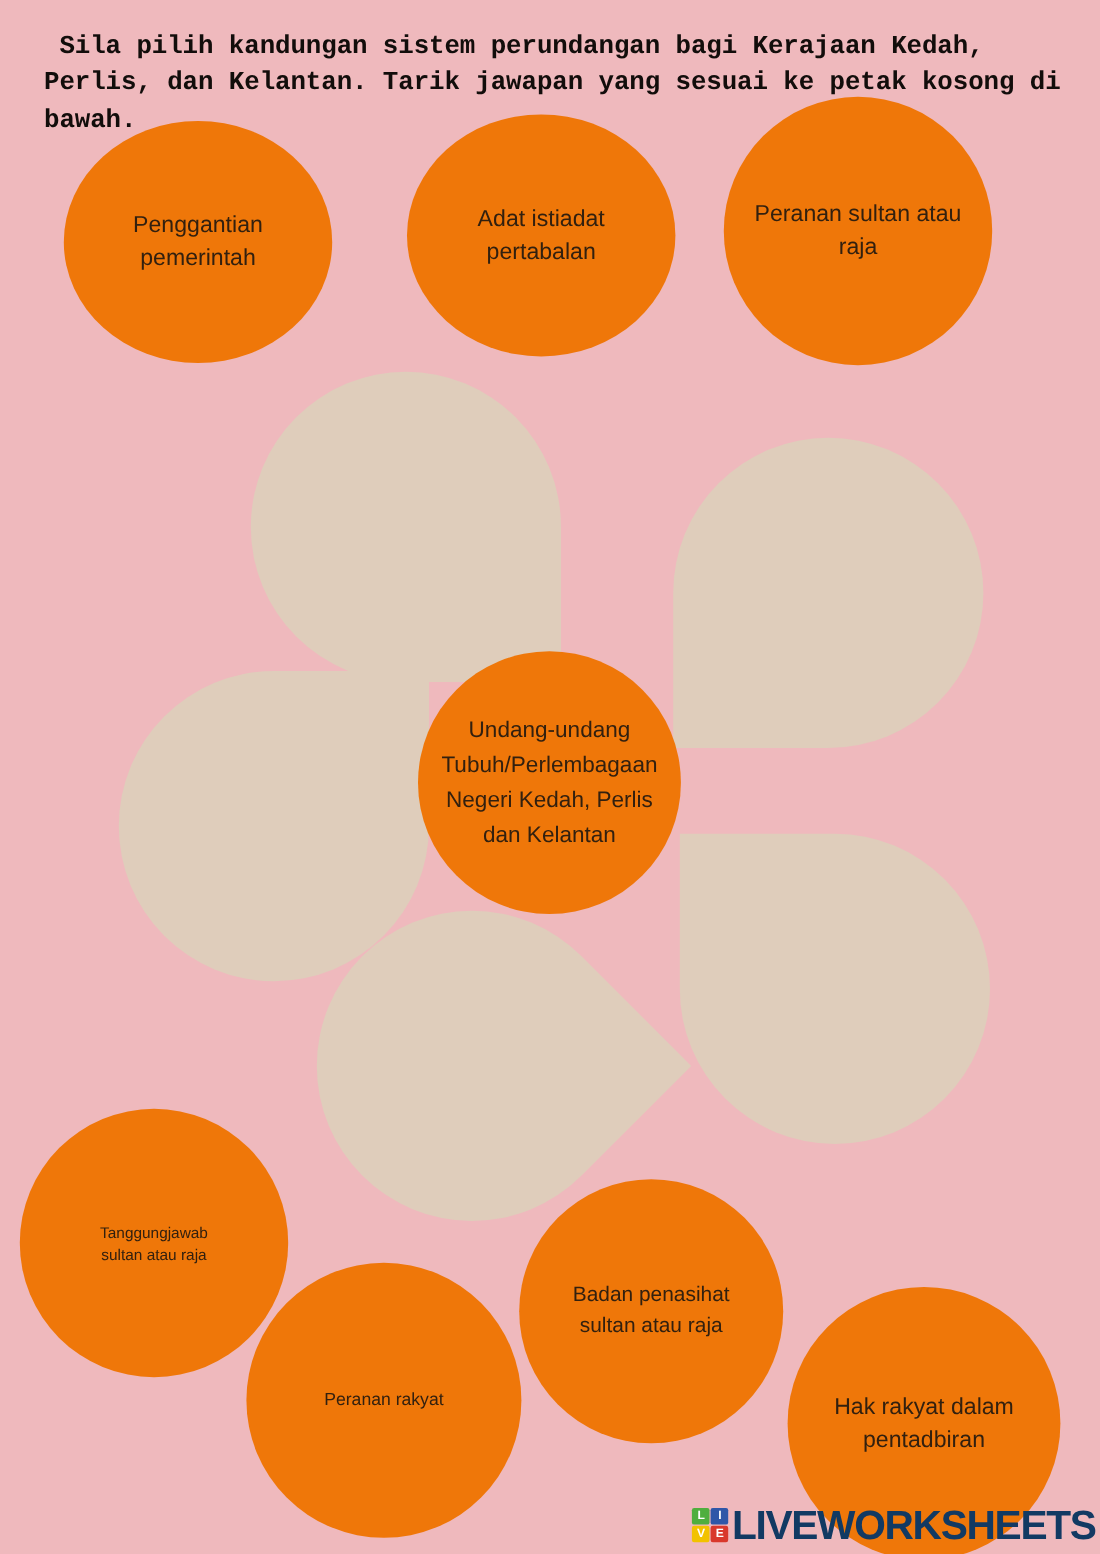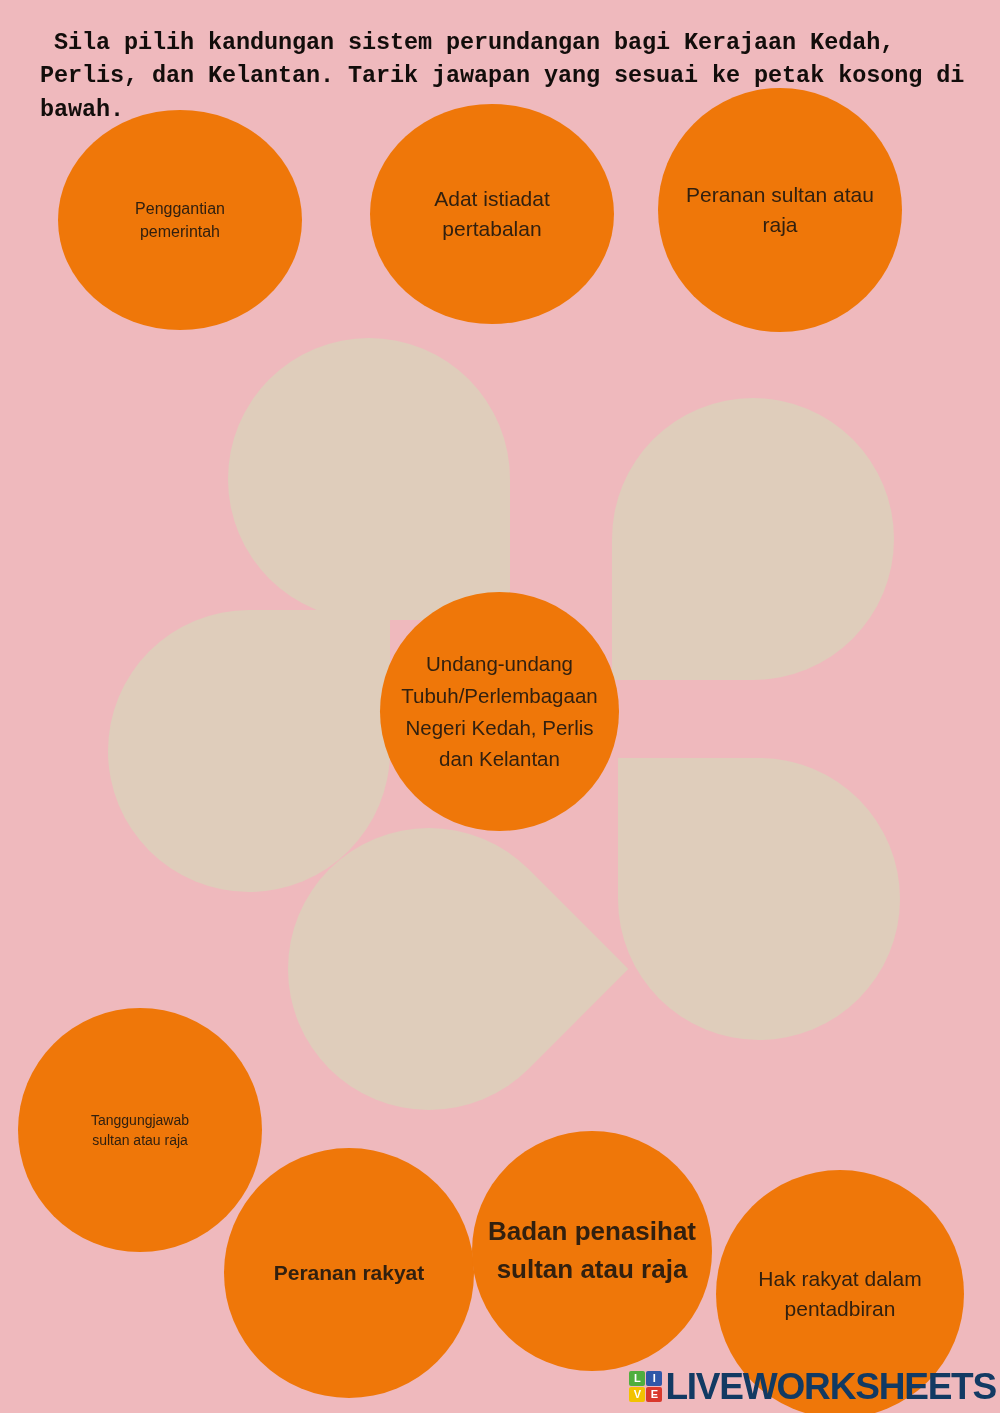--- a/index.html
+++ b/index.html
@@ -137,35 +137,35 @@
     line-height: 1;
   }
 </style>
 </head>
 <body>
 
 <div class="worksheet">
 
   <div class="instruction">Sila pilih kandungan sistem perundangan bagi Kerajaan Kedah, Perlis, dan Kelantan. Tarik jawapan yang sesuai ke petak kosong di bawah.</div>
 
-  <div class="bubble" style="left:58px; top:110px; width:244px; height:220px; font-size:16px;">Penggantian
+  <div class="bubble" style="left:58px; top:110px; width:244px; height:220px; font-size:21px;">Penggantian
 pemerintah</div>
 
   <div class="bubble" style="left:370px; top:104px; width:244px; height:220px; font-size:21px;">Adat istiadat
 pertabalan</div>
 
   <div class="bubble" style="left:658px; top:88px; width:244px; height:244px; font-size:21px;">Peranan sultan atau
 raja</div>
 
   <div class="bubble" style="left:18px; top:1008px; width:244px; height:244px; font-size:14px;">Tanggungjawab
 sultan atau raja</div>
 
-  <div class="bubble" style="left:224px; top:1148px; width:250px; height:250px; font-size:21px;font-weight:bold;">Peranan rakyat</div>
+  <div class="bubble" style="left:224px; top:1148px; width:250px; height:250px; font-size:16px;">Peranan rakyat</div>
 
-  <div class="bubble" style="left:472px; top:1131px; width:240px; height:240px; font-size:26px;font-weight:bold;">Badan penasihat
+  <div class="bubble" style="left:472px; top:1072px; width:240px; height:240px; font-size:19px;">Badan penasihat
 sultan atau raja</div>
 
   <div class="bubble" style="left:716px; top:1170px; width:248px; height:248px; font-size:21px;">Hak rakyat dalam
 pentadbiran</div>
 
   <div class="flower">
     <div class="petal p1"></div>
     <div class="petal p2"></div>
     <div class="petal p3"></div>
     <div class="petal p4"></div>

